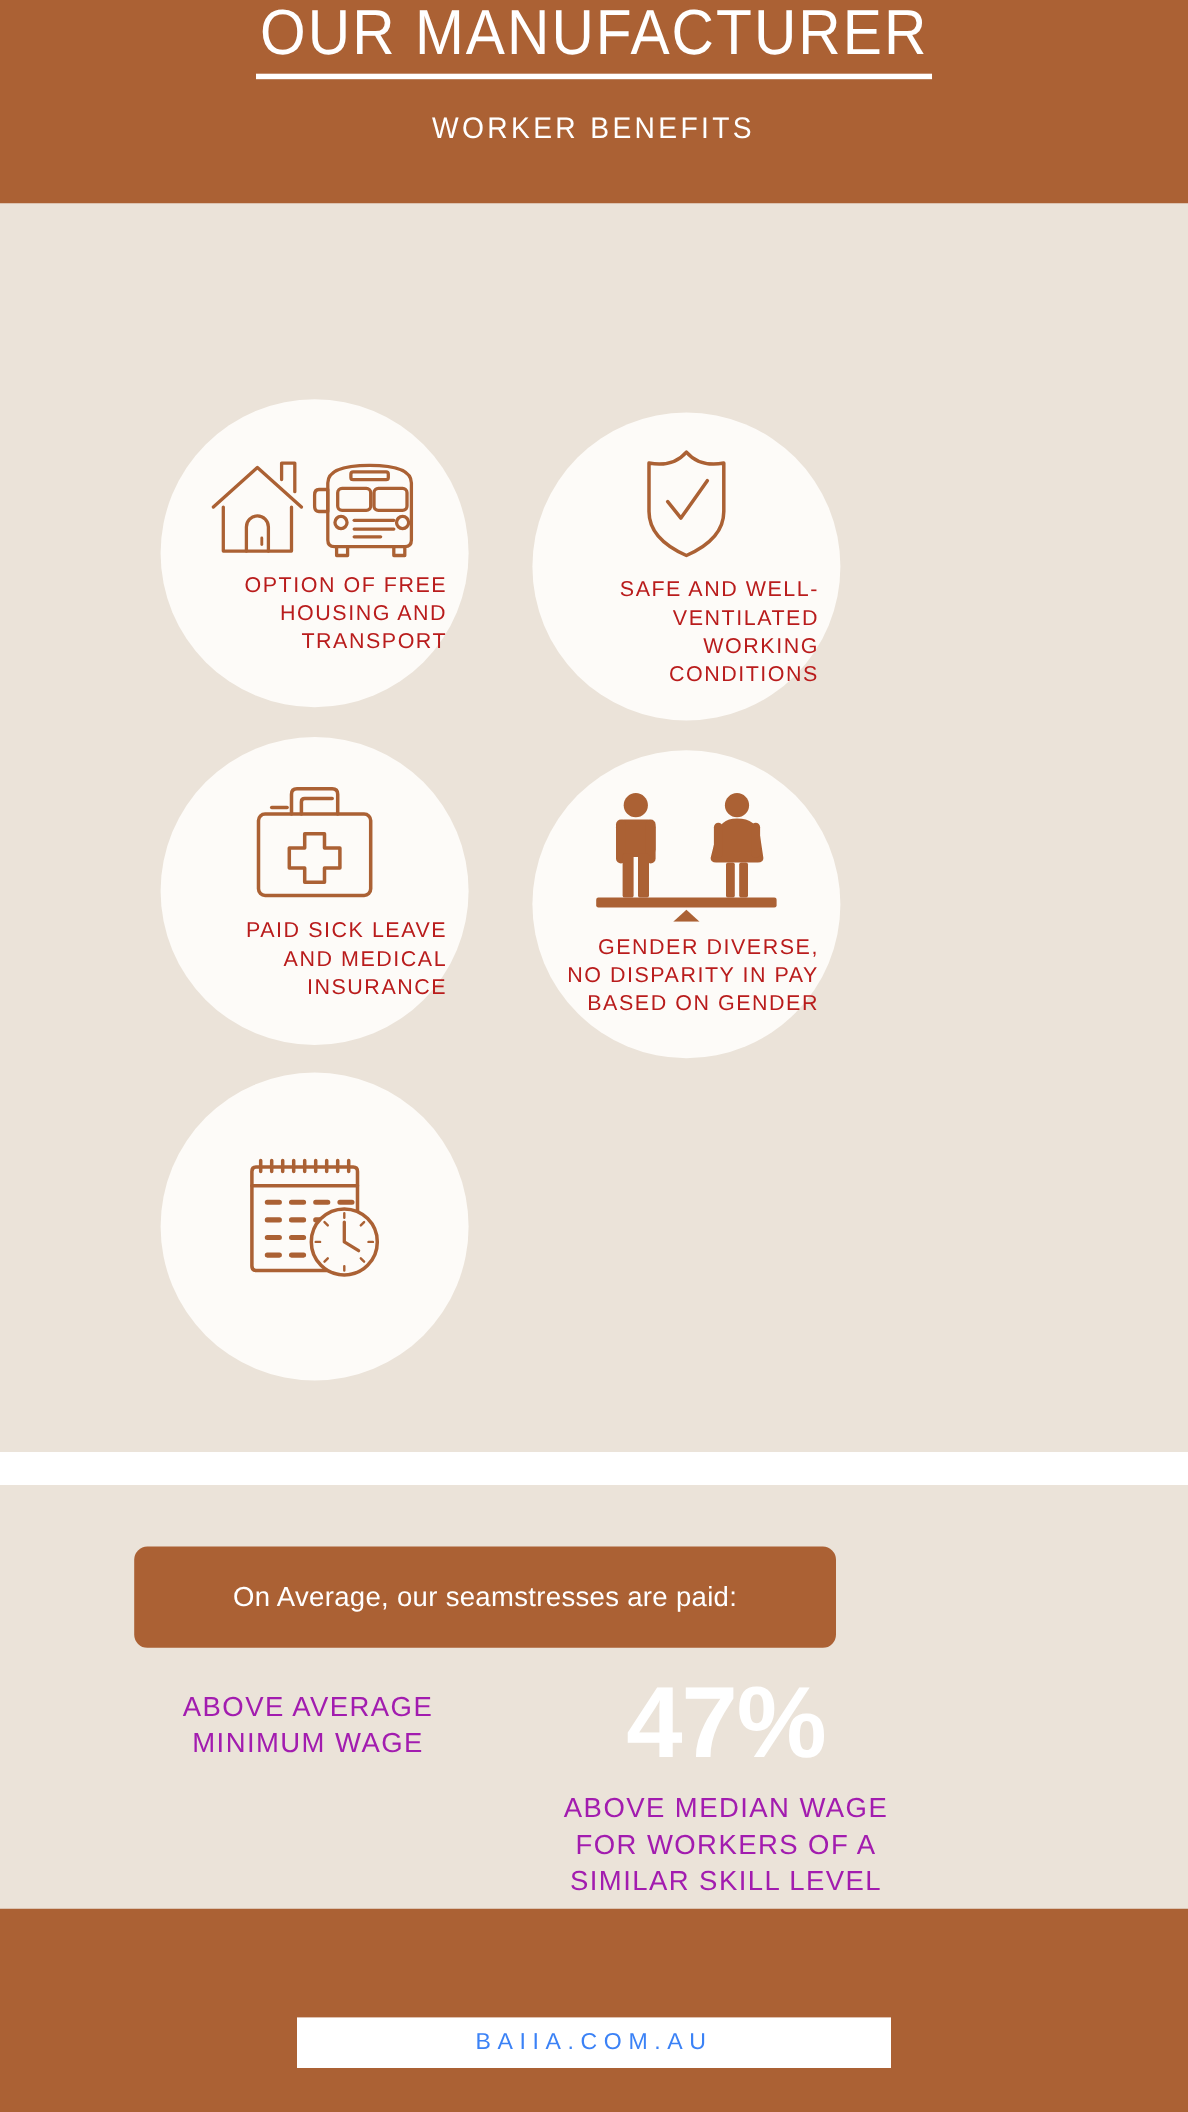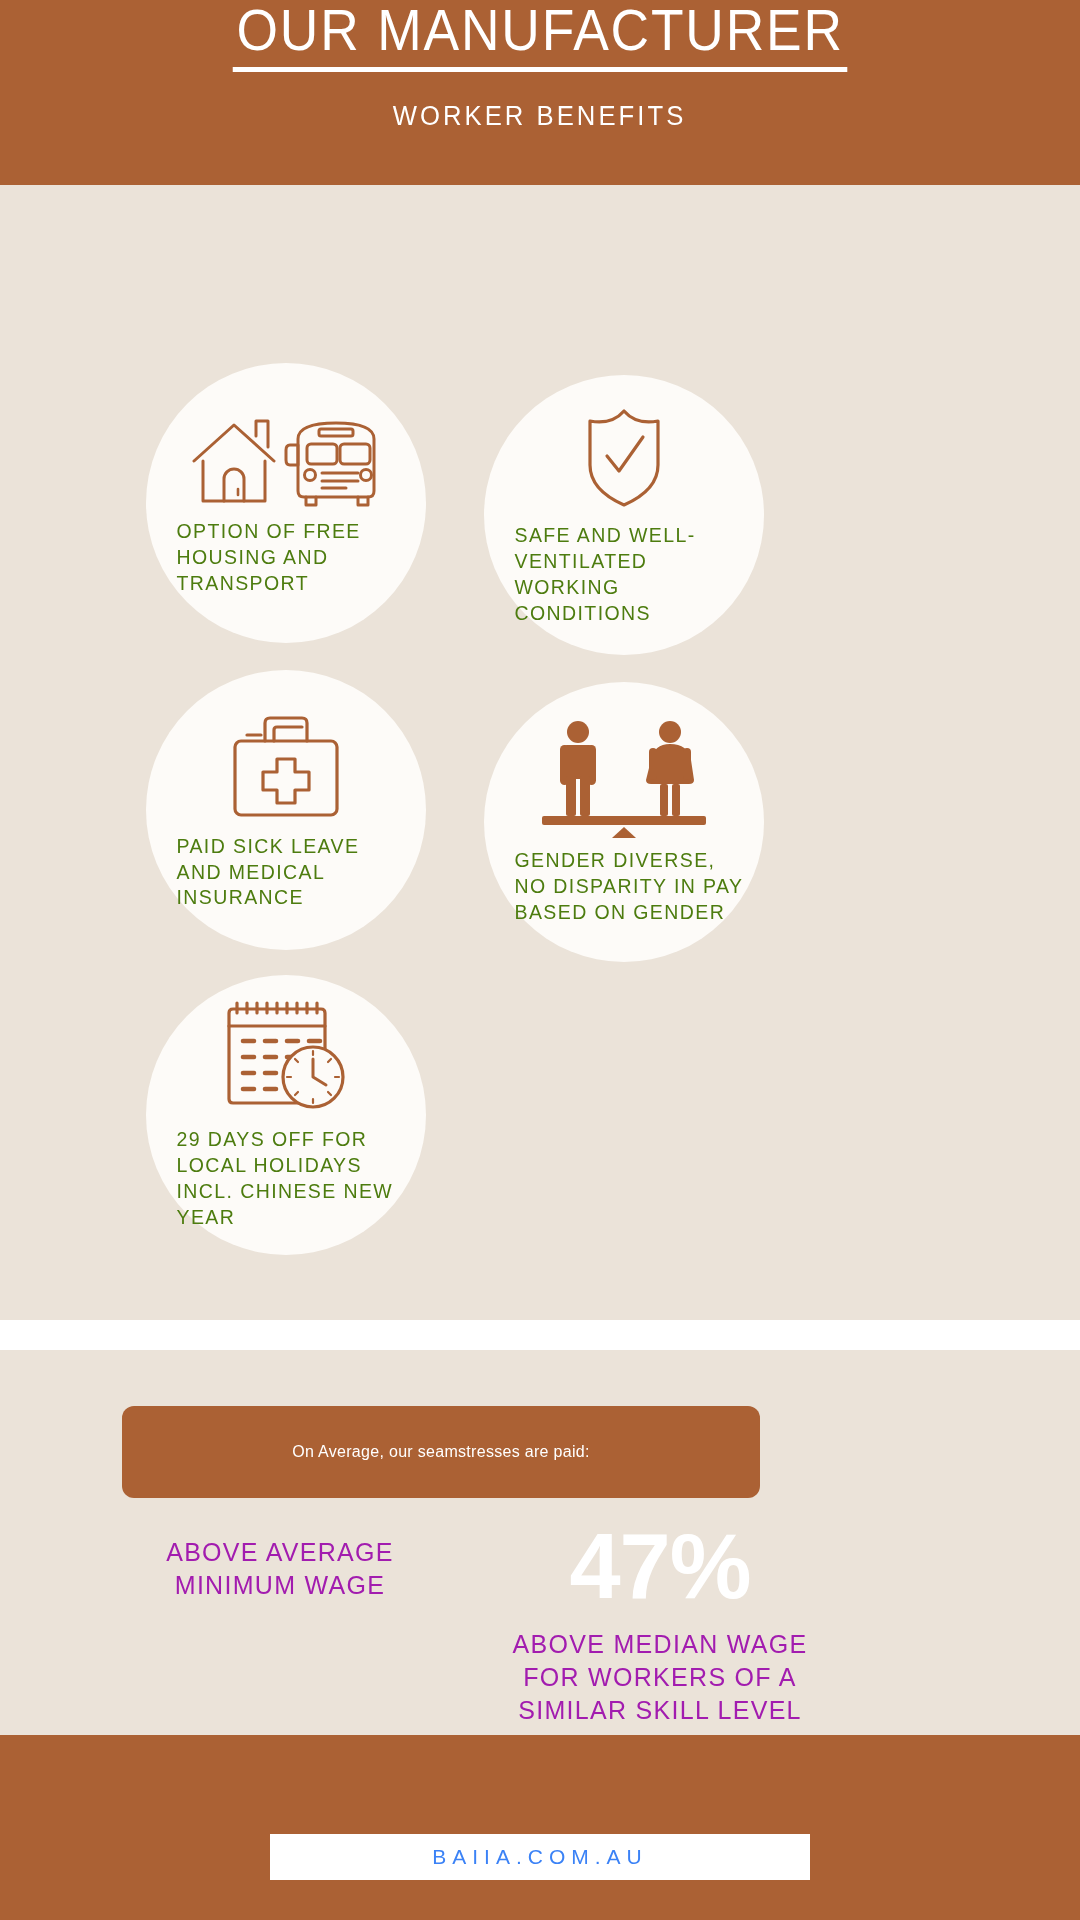--- a/index.html
+++ b/index.html
@@ -64,25 +64,25 @@
     flex-direction: column;
     align-items: center;
     justify-content: center;
     box-sizing: border-box;
   }
   .circle-icon {
     display: block;
     margin-bottom: 6px;
   }
   .circle-label {
-    color: #4d7c0f;
+    color: #b91c1c;
     font-size: 19.5px;
     letter-spacing: 1.4px;
     line-height: 1.33;
-    text-align: left;
+    text-align: right;
     text-transform: uppercase;
     font-weight: 500;
     width: 230px;
     margin-left: 11px;
   }
 
   
   .c1 { left: 146px; top: 178px; }
   .c2 { left: 484px; top: 190px; }
   .c3 { left: 146px; top: 485px; }
@@ -111,21 +111,21 @@
     width: 638px;
     height: 92px;
     background: #AB6134;
     border-radius: 12px;
     display: flex;
     align-items: center;
     justify-content: center;
   }
   .wage-banner-text {
     color: #FFFFFF;
-    font-size: 16px;
+    font-size: 25px;
     letter-spacing: 0.3px;
     font-weight: 400;
   }
   .stats {
     position: absolute;
     top: 170px;
     left: 120px;
     width: 700px;
     display: flex;
     justify-content: space-between;
@@ -284,21 +284,20 @@
         </g>
 
         <circle cx="92" cy="78" r="30" stroke-width="3.2" fill="#FDFBF8"></circle>
         <path d="M92 60 L92 78 L105 86" stroke-width="3"></path>
         <g stroke-width="2.2">
           <path d="M92 52 L92 56 M92 100 L92 104 M66 78 L70 78 M114 78 L118 78"></path>
           <path d="M74 60 L77 63 M110 96 L107 93 M74 96 L77 93 M110 60 L107 63"></path>
         </g>
       </svg>
     </div>
-    <div class="circle-label">29 DAYS OFF FOR LOCAL HOLIDAYS INCL. CHINESE NEW YEAR</div>
   </div>
 
 
 </div>
 
 <div class="white-band"></div>
 
 <div class="wage">
   <div class="wage-banner">
     <div class="wage-banner-text">On Average, our seamstresses are paid:</div>

